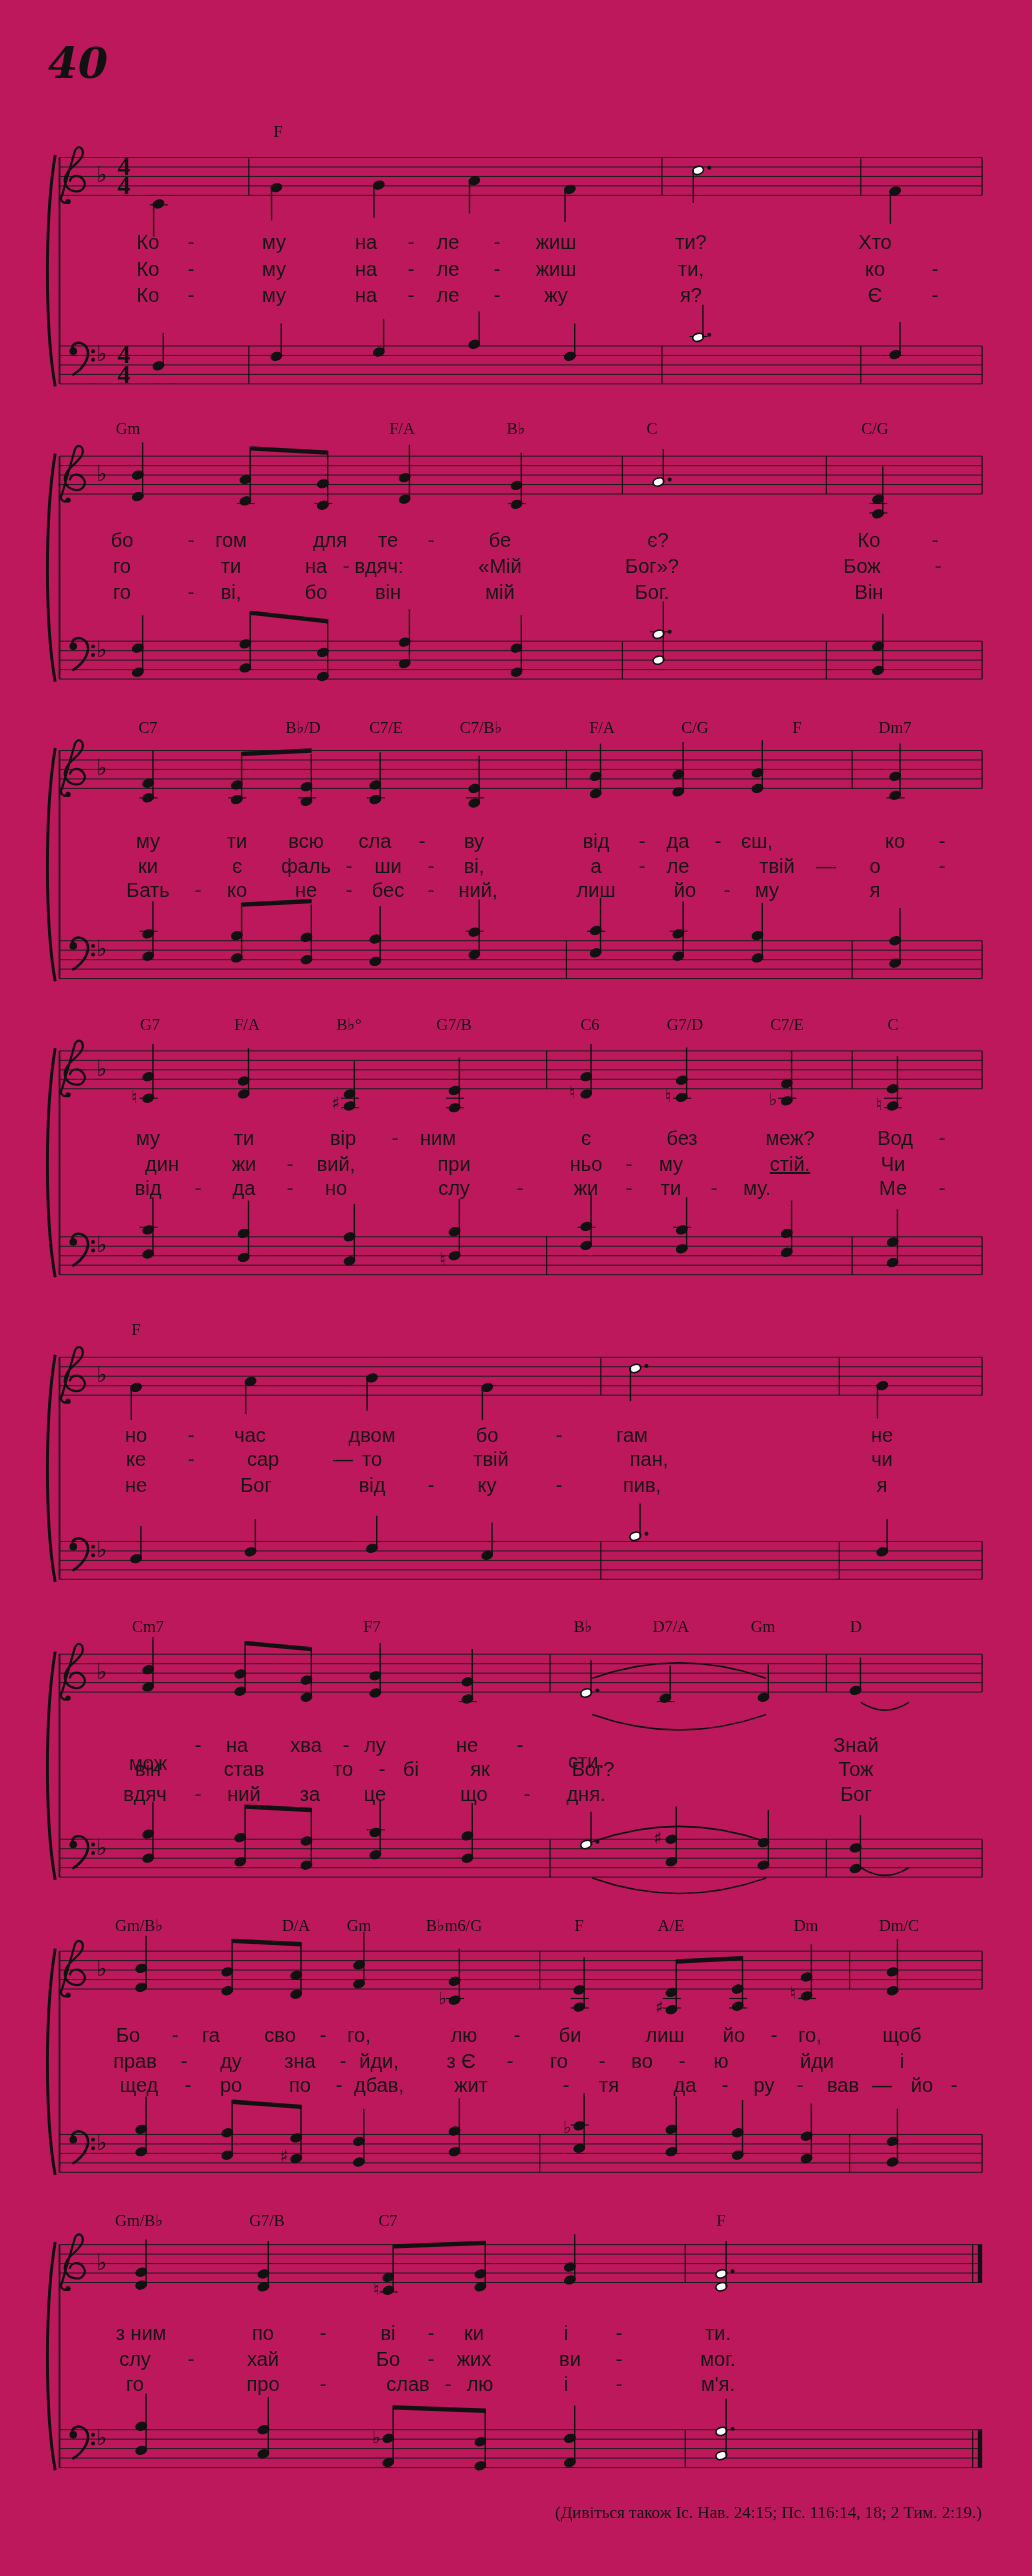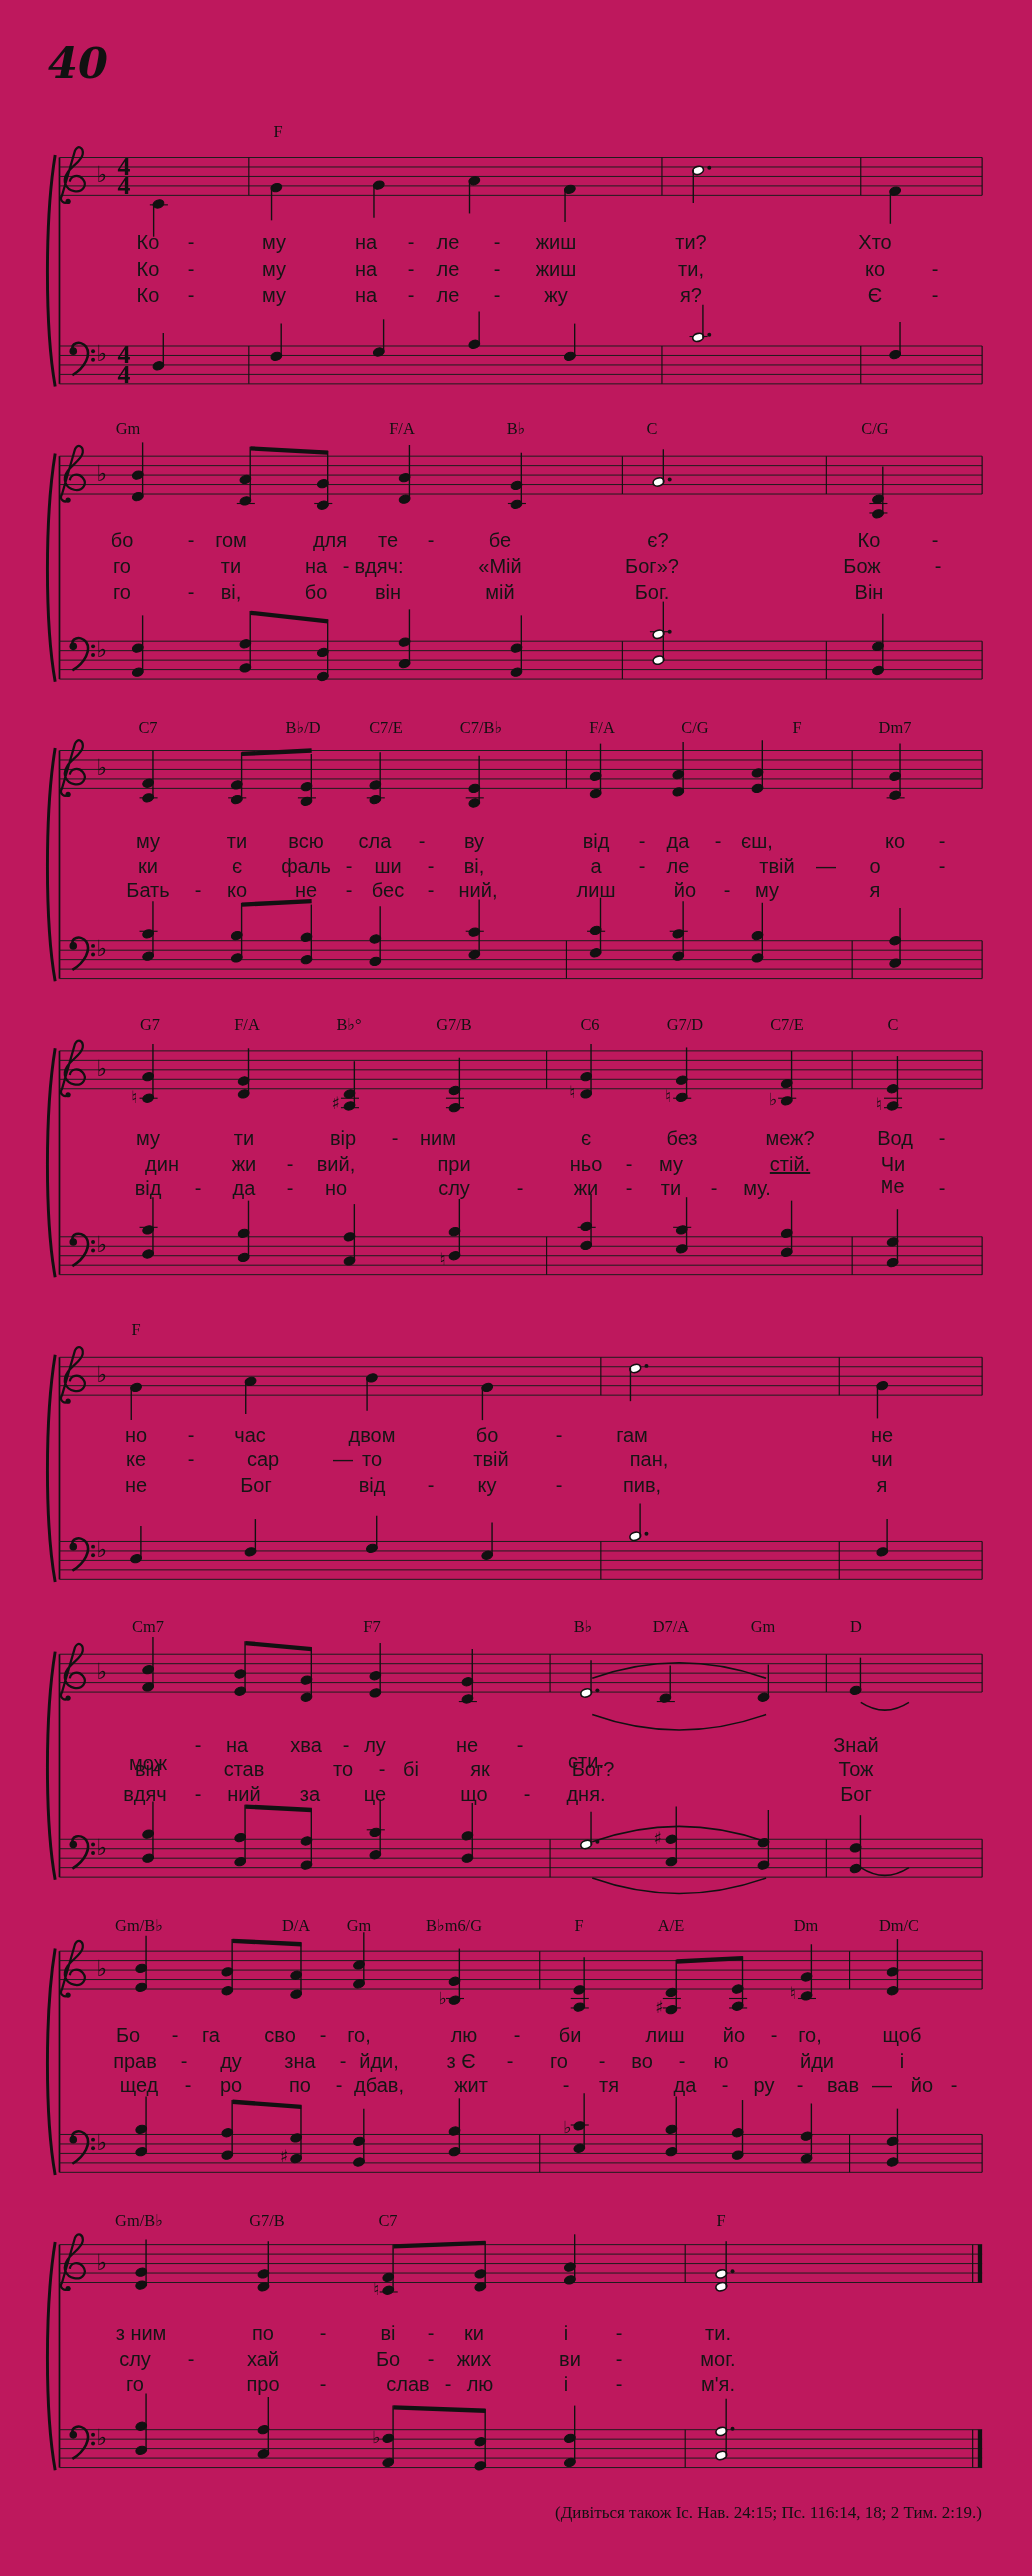--- a/index.html
+++ b/index.html
@@ -860,21 +860,21 @@
       <span class="lyr" style="left: 244px; top: 1178px;">да</span>
       <span class="lyr" style="left: 290px; top: 1178px;">-</span>
       <span class="lyr" style="left: 336px; top: 1178px;">но</span>
       <span class="lyr" style="left: 454px; top: 1178px;">слу</span>
       <span class="lyr" style="left: 520px; top: 1178px;">-</span>
       <span class="lyr" style="left: 586px; top: 1178px;">жи</span>
       <span class="lyr" style="left: 629px; top: 1178px;">-</span>
       <span class="lyr" style="left: 671px; top: 1178px;">ти</span>
       <span class="lyr" style="left: 714px; top: 1178px;">-</span>
       <span class="lyr" style="left: 757px; top: 1178px;">му.</span>
-      <span class="lyr" style="left: 893px; top: 1178px; font-family: Liberation Mono, monospace;">Ме</span>
+      <span class="lyr" style="left: 893px; top: 1178px;">Ме</span>
       <span class="lyr" style="left: 942px; top: 1178px;">-</span>
       <span class="chord" style="left: 136px; top: 1320px;">F</span>
       <span class="lyr" style="left: 136px; top: 1425px;">но</span>
       <span class="lyr" style="left: 191px; top: 1425px;">-</span>
       <span class="lyr" style="left: 250px; top: 1425px;">час</span>
       <span class="lyr" style="left: 372px; top: 1425px;">двом</span>
       <span class="lyr" style="left: 487px; top: 1425px;">бо</span>
       <span class="lyr" style="left: 559px; top: 1425px;">-</span>
       <span class="lyr" style="left: 632px; top: 1425px;">гам</span>
       <span class="lyr" style="left: 882px; top: 1425px;">не</span>

